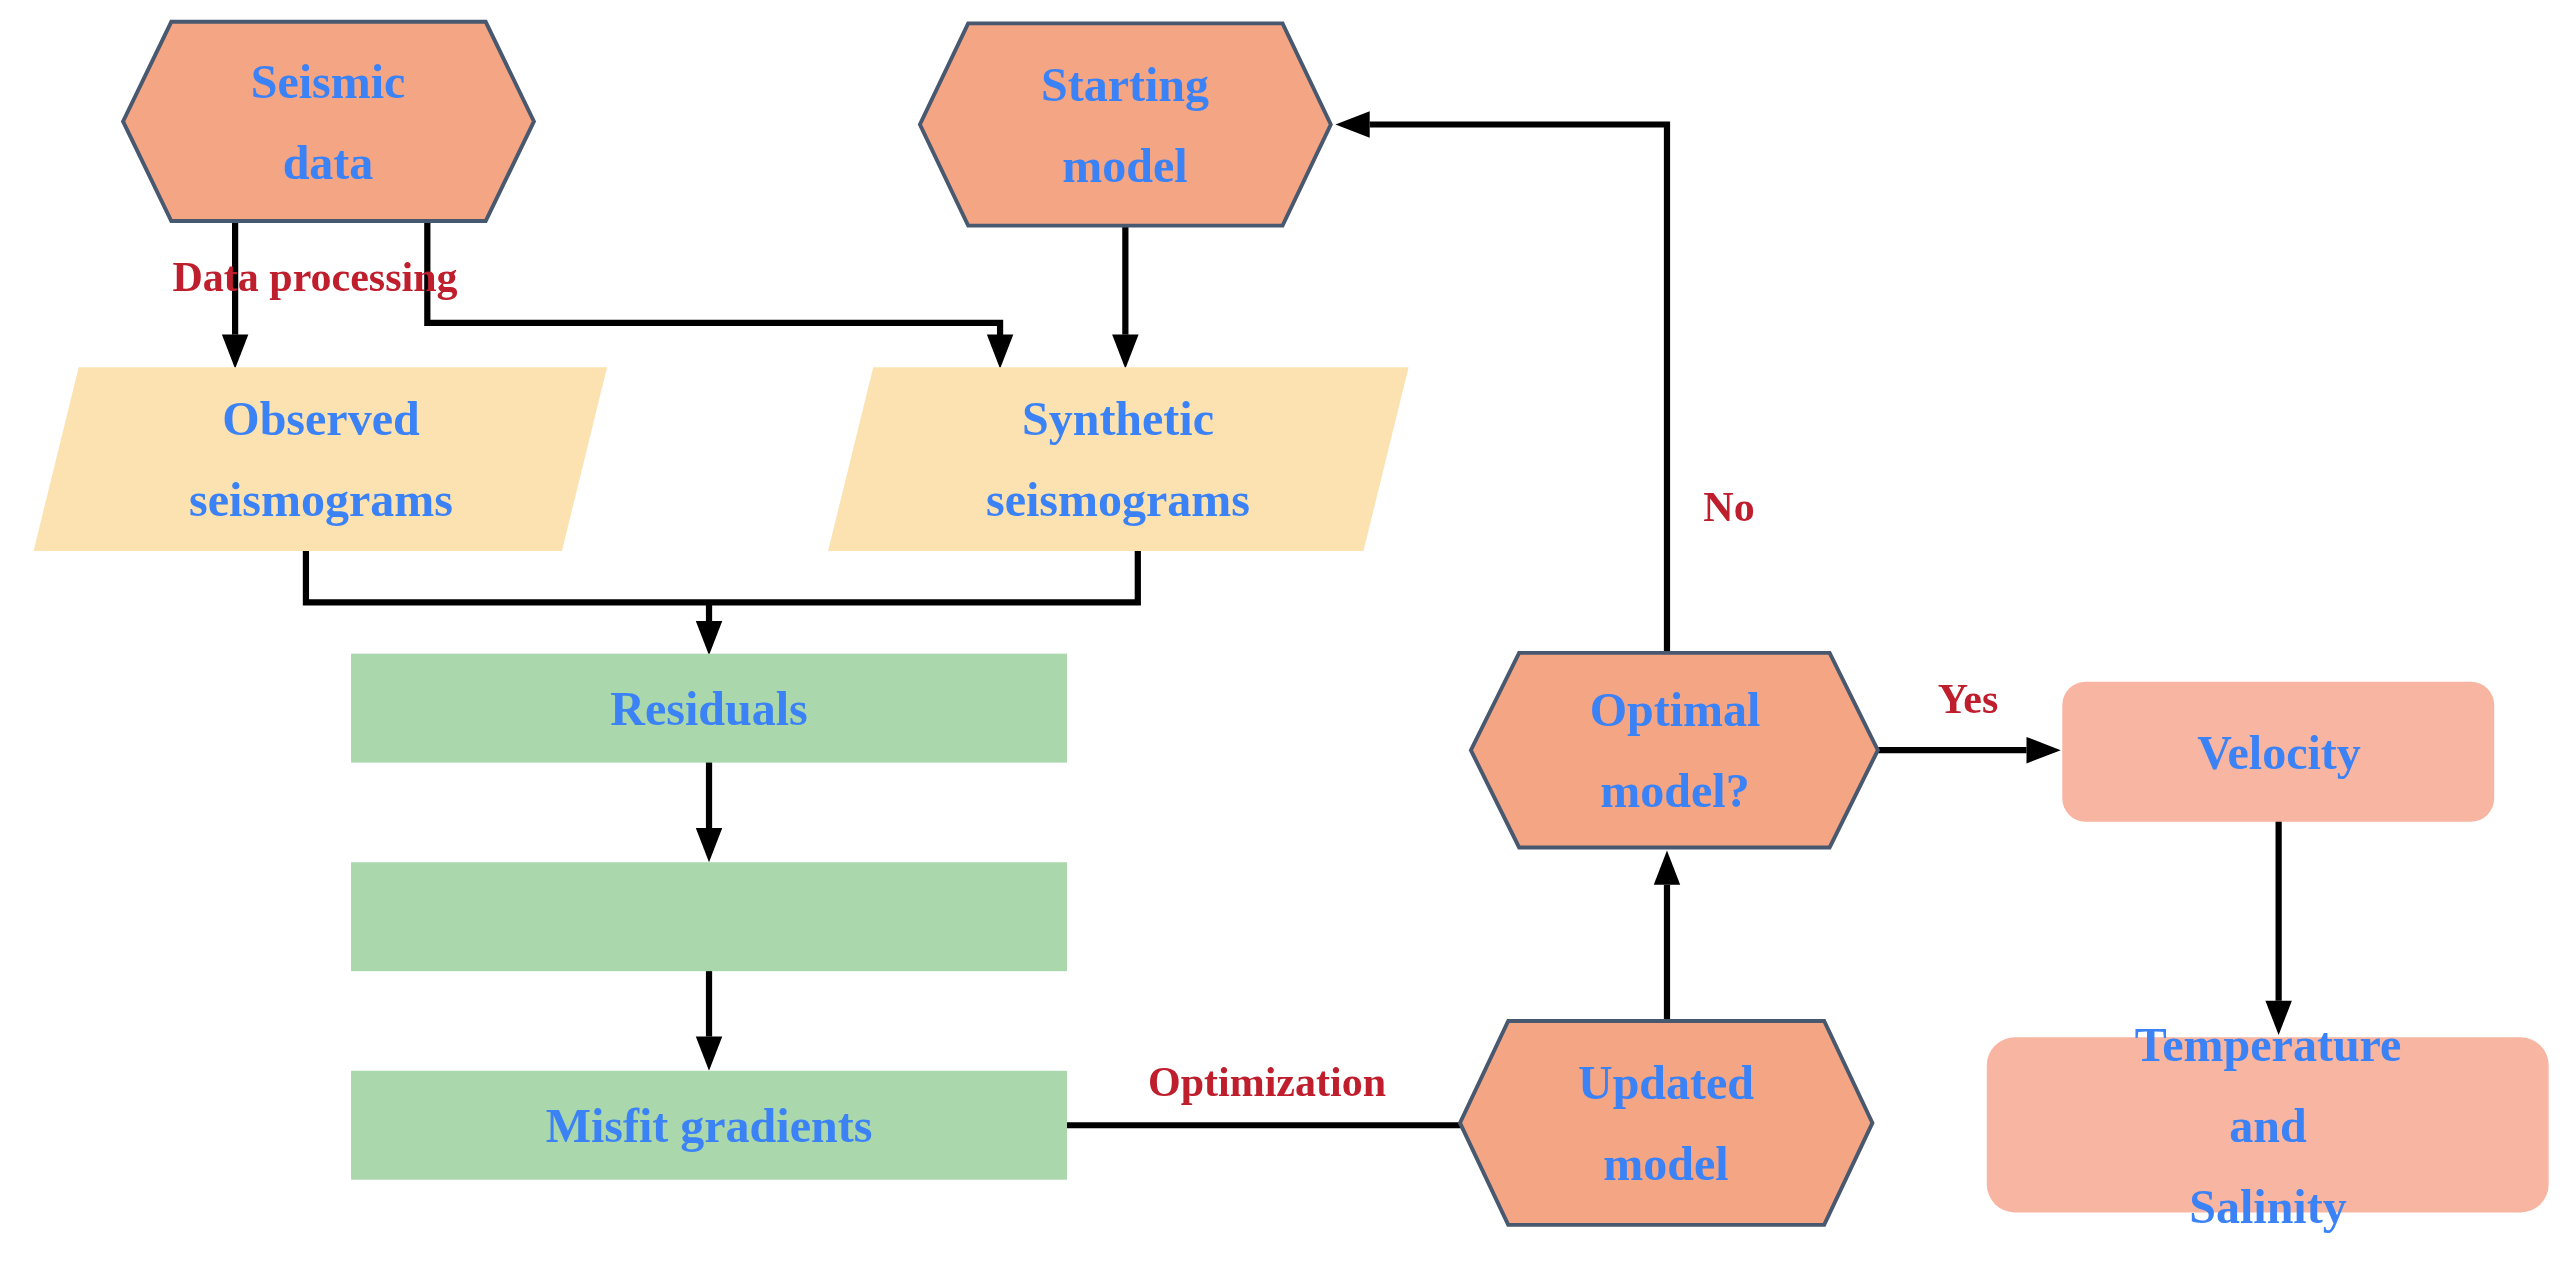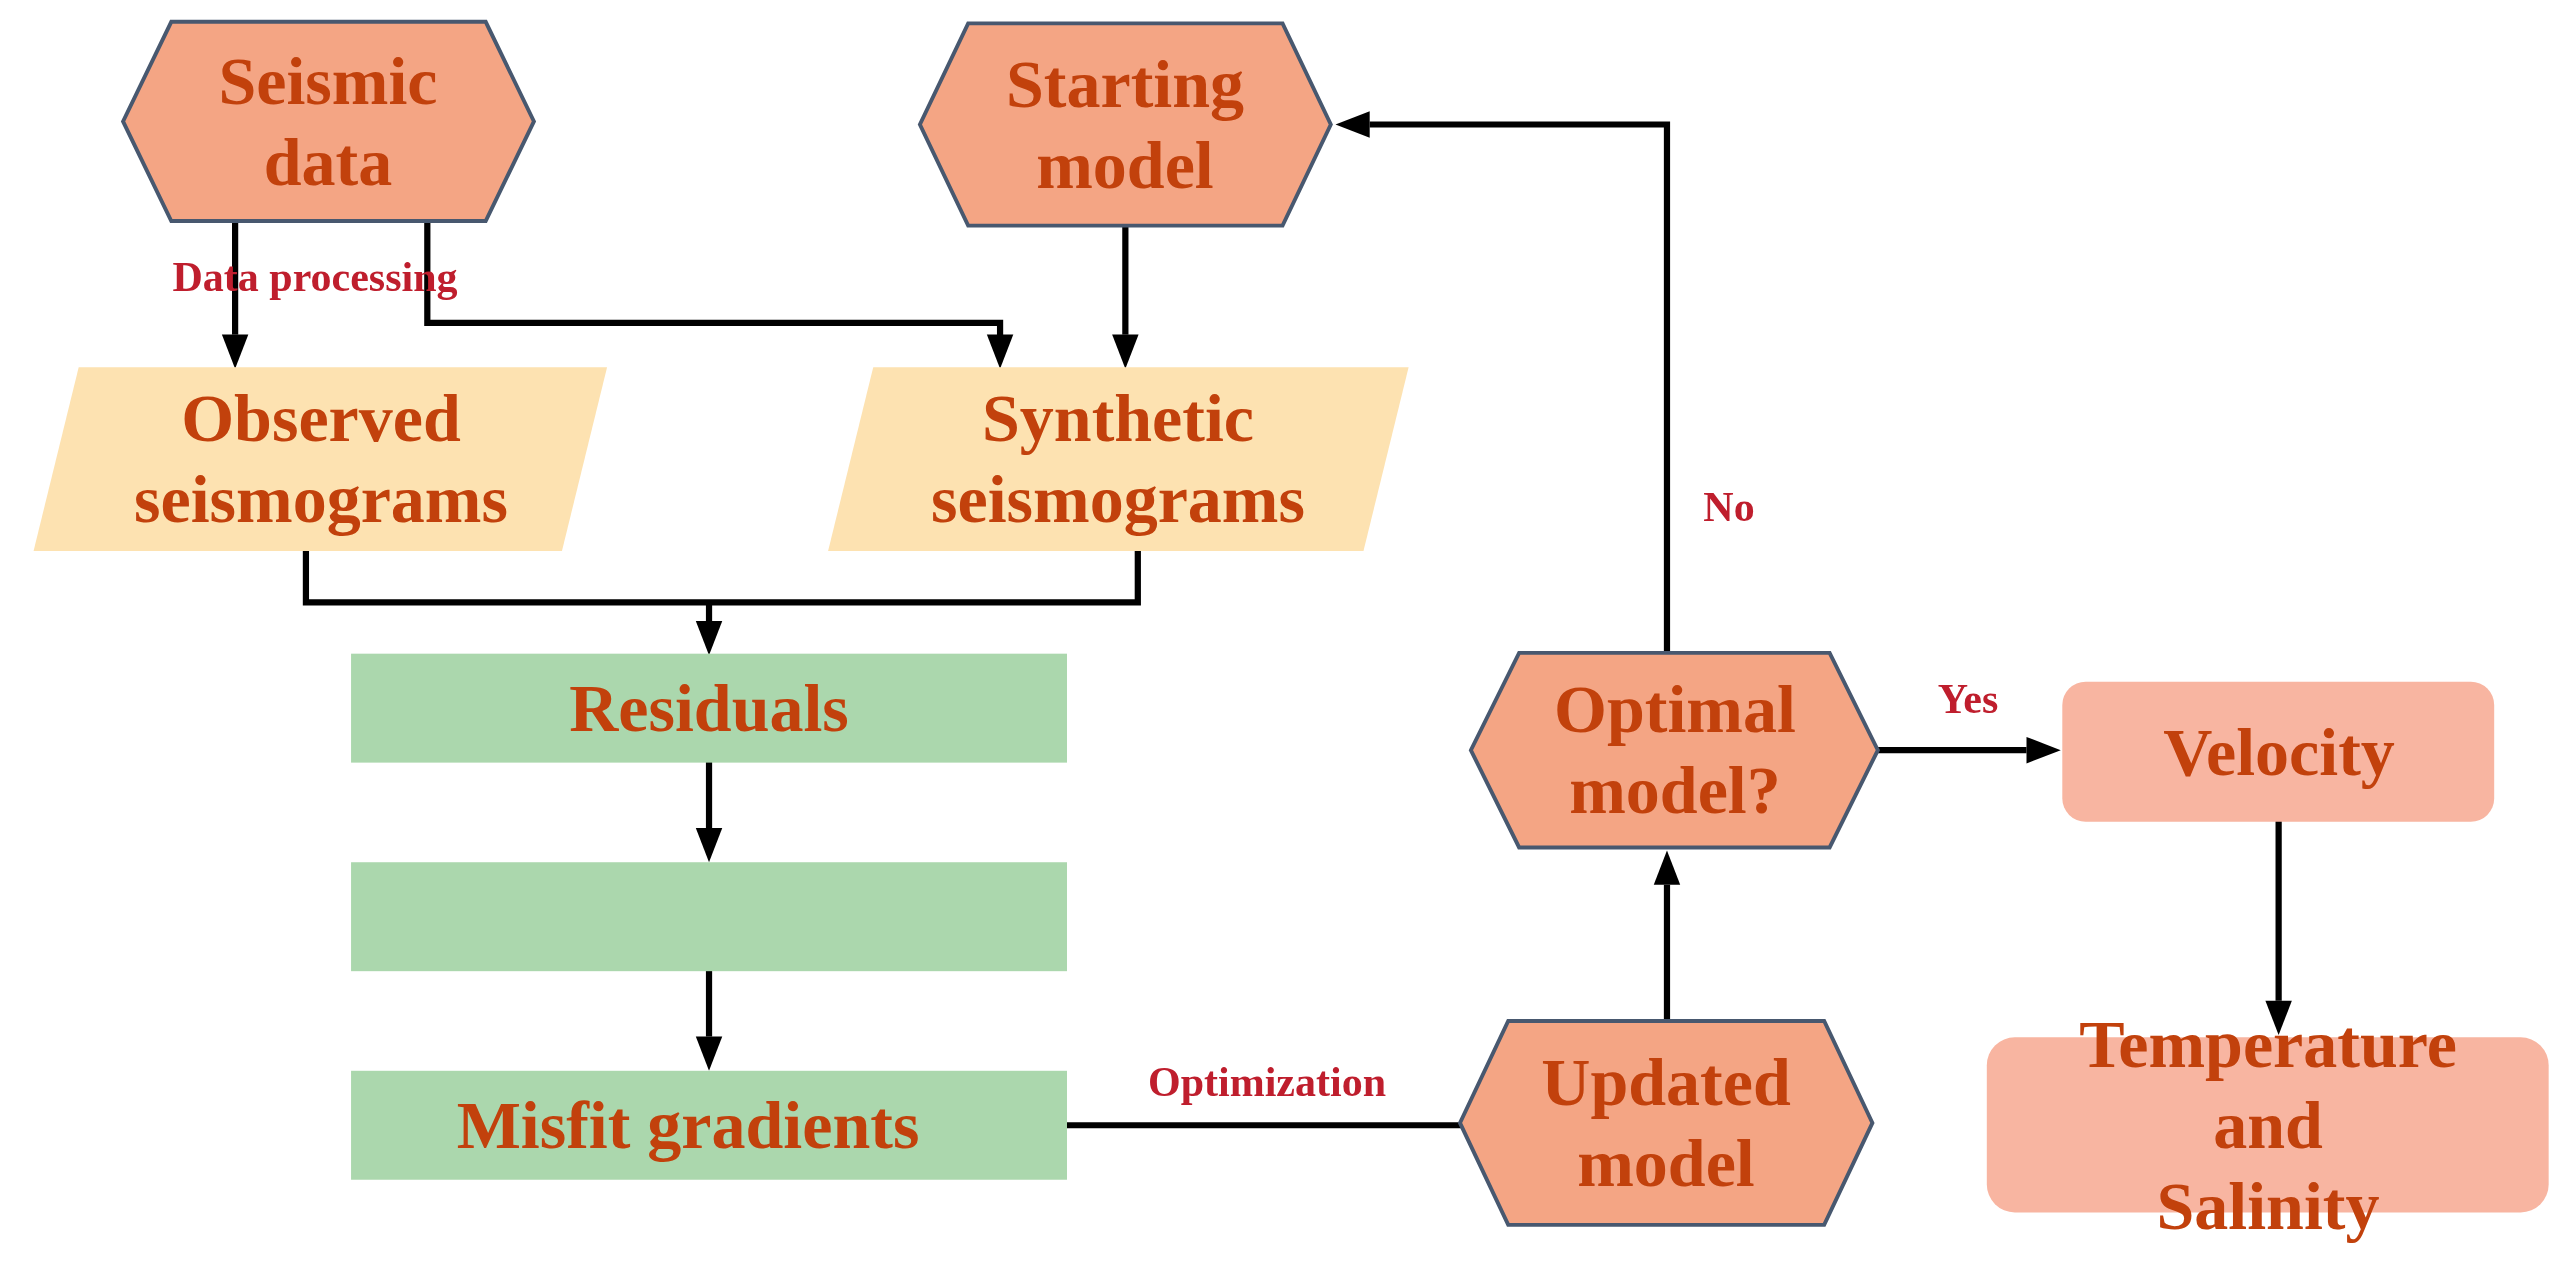--- a/index.html
+++ b/index.html
@@ -32,22 +32,22 @@
   .result-rect   { fill: var(--result-fill, #F8B5A1); stroke: none; }
   .label {
     position: absolute;
     transform: translate(-50%, -50%);
     text-align: center;
     white-space: pre-line;
     font-weight: bold;
     z-index: 3;
   }
   .node-label {
-    color: #c2410c;
-    font-size: 68px;
+    color: #3b82f6;
+    font-size: 48px;
     line-height: 81px;
   }
   .edge-label {
     color: var(--label-red, #BF1E2D);
     font-size: 42px;
     line-height: 62px;
   }
 </style>
 </head>
 <body>
@@ -109,21 +109,21 @@
 
   <div class="label node-label" style="left:328px; top:122px;">Seismic
 data</div>
   <div class="label node-label" style="left:1125px; top:125px;font-family:Liberation Serif, serif;">Starting
 model</div>
   <div class="label node-label" style="left:321px; top:459px;">Observed
 seismograms</div>
   <div class="label node-label" style="left:1118px; top:459px;">Synthetic
 seismograms</div>
   <div class="label node-label" style="left:709px; top:708px;">Residuals</div>
-  <div class="label node-label" style="left:688px; top:1125px;">Misfit gradients</div>
+  <div class="label node-label" style="left:709px; top:1125px;">Misfit gradients</div>
   <div class="label node-label" style="left:1675px; top:750px;">Optimal
 model?</div>
   <div class="label node-label" style="left:1666px; top:1123px;">Updated
 model</div>
   <div class="label node-label" style="left:2279px; top:752px;">Velocity</div>
   <div class="label node-label" style="left:2268px; top:1125px;">Temperature and
 Salinity</div>
 
   <div class="label edge-label" style="left:315px; top:277px;">Data processing</div>
   <div class="label edge-label" style="left:1267px; top:1082px;">Optimization</div>

